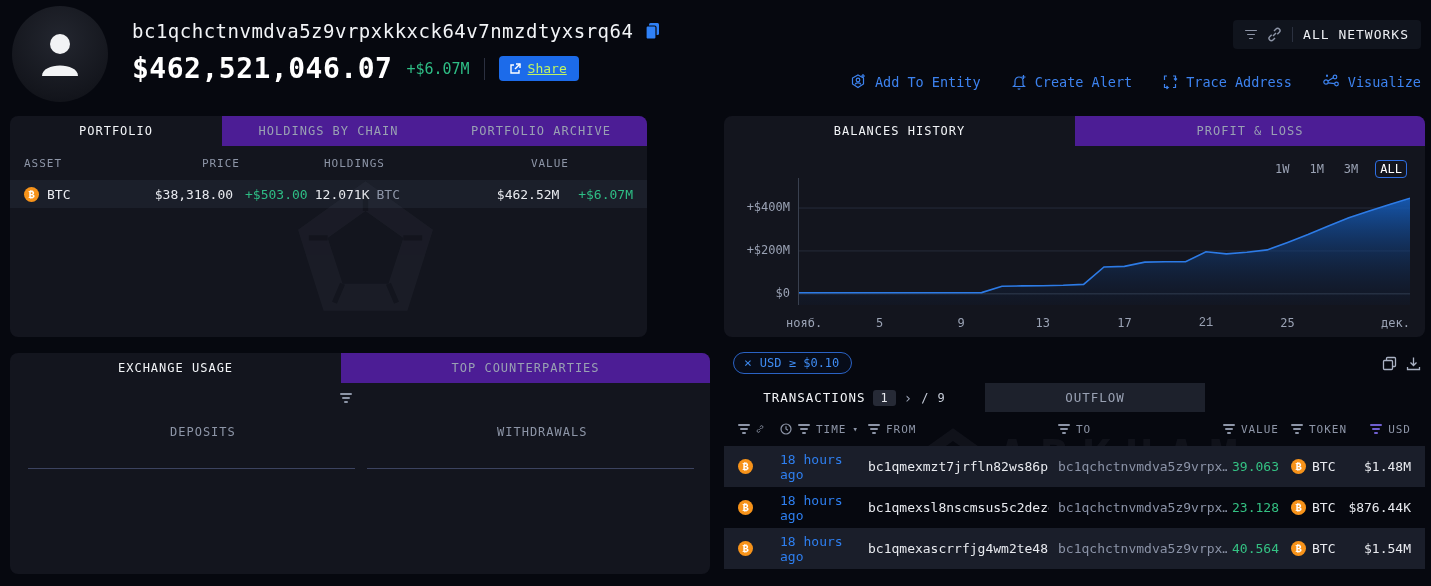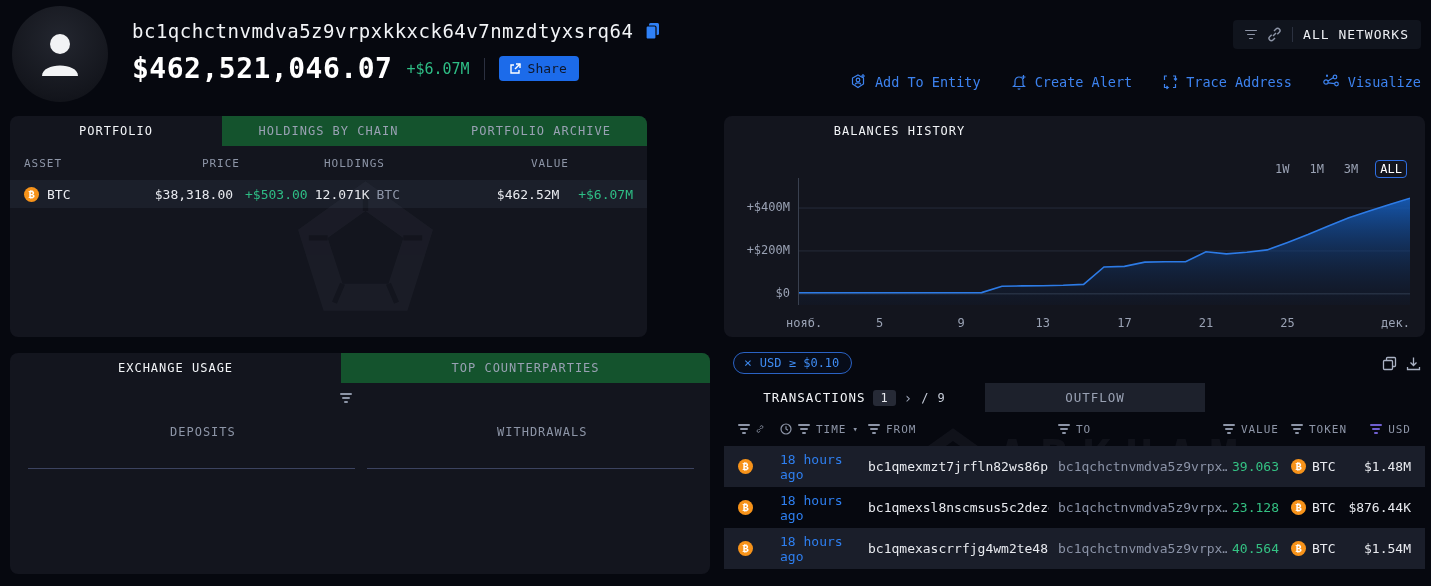--- a/index.html
+++ b/index.html
@@ -11,34 +11,34 @@
   .avatar { position:absolute; left:12px; top:6px; width:96px; height:96px; border-radius:50%;
     background:radial-gradient(circle at 50% 35%, #23262f 0%, #14161d 70%, #0c0e14 100%);
     display:flex; align-items:center; justify-content:center; overflow:hidden; }
   .addr-row { position:absolute; left:132px; top:20px; display:flex; align-items:center; gap:12px; }
   .addr { font-size:19px; letter-spacing:.5px; color:#f2f4f7; }
   .copy-ic { cursor:pointer; display:inline-flex; }
   .bal-row { position:absolute; left:132px; top:52px; display:flex; align-items:center; gap:14px; }
   .bal { font-size:28px; font-weight:bold; color:#fff; letter-spacing:.5px; }
   .bal-chg { font-size:15px; color:#2ebd85; }
   .vdiv { width:1px; height:22px; background:#2b3040; }
-  .share-btn { display:flex; align-items:center; gap:7px; background:#1c6bea; color:#0f172a;
-    border:none; border-radius:4px; font-family:inherit; font-size:13px; padding:5px 12px 5px 10px; cursor:pointer; }
+  .share-btn { display:flex; align-items:center; gap:7px; background:#1c6bea; color:#bef264;
+    border:none; border-radius:4px; font-family:inherit; font-size:13px; padding:5px 12px 5px 10px; cursor:pointer;text-decoration:underline; }
   .networks { position:absolute; right:10px; top:20px; height:29px; display:flex; align-items:center; gap:10px;
     background:#10141d; border-radius:4px; padding:0 12px; cursor:pointer; }
   .networks .lbl { font-size:13px; color:#eceef2; letter-spacing:1px; }
   .ndiv { width:1px; height:15px; background:#2b3140; }
   .actions { position:absolute; right:10px; top:73px; display:flex; align-items:center; gap:30px; }
   .action { display:flex; align-items:center; gap:8px; color:#3d83f0; font-size:13.5px; cursor:pointer; }
 
   
   .panel { position:absolute; background:#13151e; border-radius:8px; overflow:hidden; }
   .tabbar { display:flex; height:30px; }
   .tab { display:flex; align-items:center; justify-content:center; font-size:12px; letter-spacing:1px;
-    color:#99a1b3; background:#14532d; cursor:pointer; }
+    color:#99a1b3; background:#4c1d95; cursor:pointer; }
   .tab.active { background:transparent; color:#f2f4f7; }
 
   
   .pf-head, .pf-row { display:flex; align-items:center; padding:0 14px; font-size:12.5px; }
   .pf-head { height:34px; color:#8d95a7; font-size:11px; letter-spacing:1px; }
   .pf-row { height:28px; background:#1b1f2a; font-size:13px; }
   .h-asset,.c-asset { width:116px; display:flex; align-items:center; gap:8px; }
   .h-price { width:184px; text-align:right; padding-right:84px; }
   .c-price-main { width:100px; text-align:right; }
   .c-price-chg { width:84px; padding-left:12px; color:#2ebd85; }
@@ -217,20 +217,21 @@
     </div>
     <svg class="watermark-pentagon" style="left:288px; top:65px;" width="135" height="130" viewBox="0 0 100 96">
         <path d="M50 0 L100 36 L81 96 L19 96 L0 36 Z M50 22 L22 42 L33 76 L67 76 L78 42 Z" fill="#9aa2b8" fill-rule="evenodd"></path>
         <path d="M50 8 L50 22 M8 42 L22 42 M92 42 L78 42 M27 90 L33 76 M73 90 L67 76" stroke="#13151e" stroke-width="4"></path>
       </svg>
   </div>
 
   <div class="panel" style="left:724px; top:116px; width:701px; height:221px;">
     <div class="tabbar">
       <div class="tab active" style="width:351px">BALANCES HISTORY</div>
+      <div class="tab" style="width:350px">PROFIT &amp; LOSS</div>
     </div>
     <div class="ranges">
       <span class="range">1W</span>
       <span class="range">1M</span>
       <span class="range">3M</span>
       <span class="range active">ALL</span>
     </div>
     <div class="chart-wrap" id="chart">
         <span class="ylabel" style="left: 0px; top: 24.0338px;">+$400M</span>
         <span class="ylabel" style="left: 0px; top: 66.9392px;">+$200M</span>
@@ -247,21 +248,21 @@
           <line x1="0" x2="612" y1="115.8445945945946" y2="115.8445945945946" stroke="#39404f" stroke-width="1"></line>
           <path d="M0.0,114.8L20.4,114.8L40.8,114.8L61.2,114.8L81.6,114.8L102.0,114.8L122.4,114.8L142.8,114.8L163.2,114.8L183.6,114.6L204.0,108.3L224.4,107.9L244.8,107.7L265.2,107.3L285.6,106.4L306.0,89.0L326.4,88.4L346.8,84.1L367.2,83.7L387.6,83.7L408.0,73.8L428.4,75.9L448.8,74.2L469.2,71.9L489.6,64.4L510.0,56.6L530.4,48.1L550.8,39.7L571.2,33.0L591.6,26.6L612.0,20.2L612,127L0,127Z" fill="url(#ag)"></path>
           <path d="M0.0,114.8L20.4,114.8L40.8,114.8L61.2,114.8L81.6,114.8L102.0,114.8L122.4,114.8L142.8,114.8L163.2,114.8L183.6,114.6L204.0,108.3L224.4,107.9L244.8,107.7L265.2,107.3L285.6,106.4L306.0,89.0L326.4,88.4L346.8,84.1L367.2,83.7L387.6,83.7L408.0,73.8L428.4,75.9L448.8,74.2L469.2,71.9L489.6,64.4L510.0,56.6L530.4,48.1L550.8,39.7L571.2,33.0L591.6,26.6L612.0,20.2" fill="none" stroke="#2d7be6" stroke-width="1.6"></path>
           <line x1="0.5" x2="0.5" y1="-18" y2="127" stroke="#39404f"></line>
         </svg>
         <span class="xlabel" style="left: 66px; transform: translateX(-12px);">нояб.</span>
         <span class="xlabel" style="left: 147.6px; transform: translateX(-50%);">5</span>
         <span class="xlabel" style="left: 229.2px; transform: translateX(-50%);">9</span>
         <span class="xlabel" style="left: 310.8px; transform: translateX(-50%);">13</span>
         <span class="xlabel" style="left: 392.4px; transform: translateX(-50%);">17</span>
-        <span class="xlabel" style="left: 474px; transform: translateX(-50%);">21</span>
+        <span class="xlabel" style="left: 474px; transform: translateX(-50%); font-family: Liberation Mono, monospace;">21</span>
         <span class="xlabel" style="left: 555.6px; transform: translateX(-50%);">25</span>
         <span class="xlabel" style="left: 678px; transform: translateX(-100%);">дек.</span>
       </div>
   </div>
 
   <div class="panel" style="left:10px; top:353px; width:700px; height:221px;">
     <div class="tabbar">
       <div class="tab active" style="width:350px">EXCHANGE USAGE</div>
       <div class="tab" style="width:390px">TOP COUNTERPARTIES</div>
     </div>

